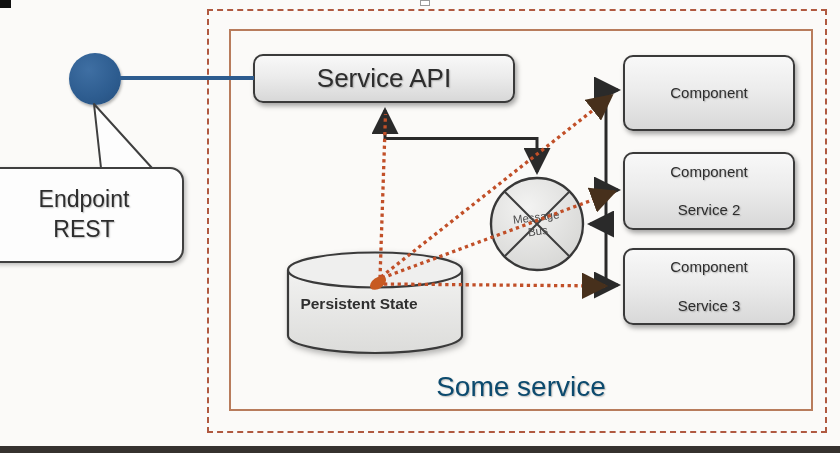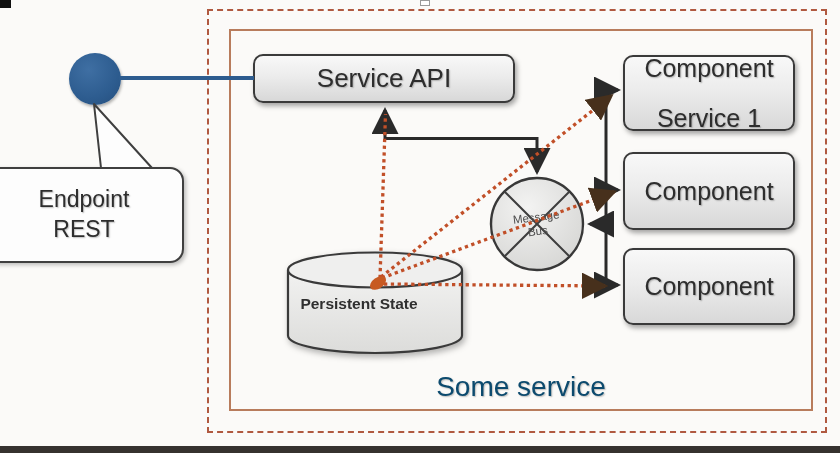--- a/index.html
+++ b/index.html
@@ -23,21 +23,21 @@
   .node-box{
     position:absolute;
     border:2px solid #3a3a3a;border-radius:10px;
     background:linear-gradient(180deg,#f8f8f8 0%,#ececec 45%,#d8d8d8 100%);
     box-shadow:2px 3px 5px rgba(0,0,0,0.35);
     display:flex;flex-direction:column;align-items:center;justify-content:center;
     text-align:center;line-height:1.22;
   }
   .emboss{text-shadow:1px 1px 1.5px rgba(0,0,0,0.25);}
   .service-api{left:253px;top:54px;width:262px;height:49px;font-size:26px;}
-  .comp{left:623px;width:172px;font-size:25px;gap:20px;}
+  .comp{left:623px;width:172px;font-size:15px;gap:20px;}
   .comp1{top:55px;height:76px;}
   .comp2{top:152px;height:78px;}
   .comp3{top:248px;height:77px;}
   
   .callout{
     position:absolute;left:-16px;top:167px;width:200px;height:96px;
     border:2px solid #3f3f3f;border-radius:14px;background:#fdfdfd;
     box-shadow:2px 2px 4px rgba(0,0,0,0.25);
     display:flex;flex-direction:column;align-items:center;justify-content:center;
     font-size:23px;line-height:1.3;
@@ -85,27 +85,28 @@
   </div>
 
   <div class="endpoint-node"></div>
 
   <div class="node-box service-api emboss">
     <span>Service API</span>
   </div>
 
   <div class="node-box comp comp1 emboss">
     <span>Component</span>
-    <span>Service 1</span>
   </div>
   <div class="node-box comp comp2 emboss">
     <span>Component</span>
+    <span>Service 2</span>
   </div>
   <div class="node-box comp comp3 emboss">
     <span>Component</span>
+    <span>Service 3</span>
   </div>
 
   <svg class="cylinder-svg" width="178" height="104" viewBox="0 0 178 104">
     <defs>
       <linearGradient id="gCyl" x1="0" y1="0" x2="0" y2="1">
         <stop offset="0%" stop-color="#f2f2f1"></stop>
         <stop offset="100%" stop-color="#dcdcda"></stop>
       </linearGradient>
     </defs>
     <path d="M 2,19 L 2,84.5 A 87,17.5 0 0 0 176,84.5 L 176,19" fill="url(#gCyl)" stroke="#3a3a3a" stroke-width="2.2"></path>

